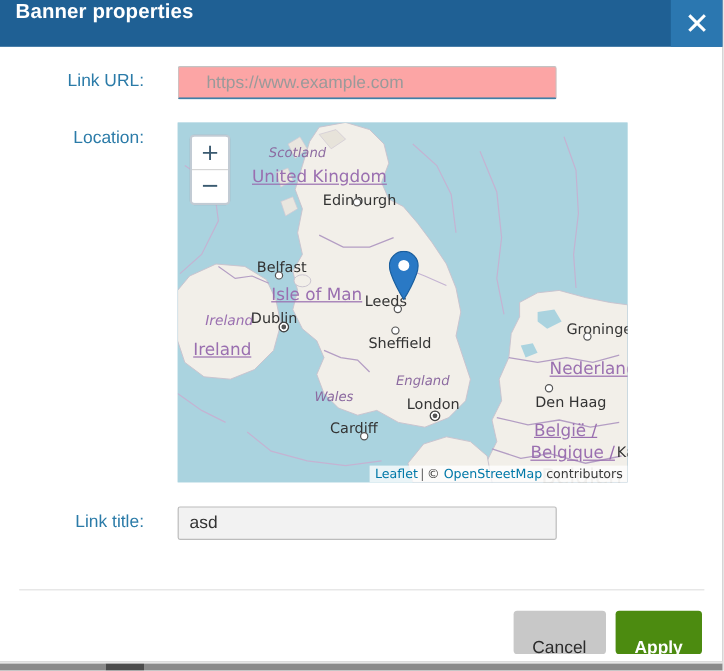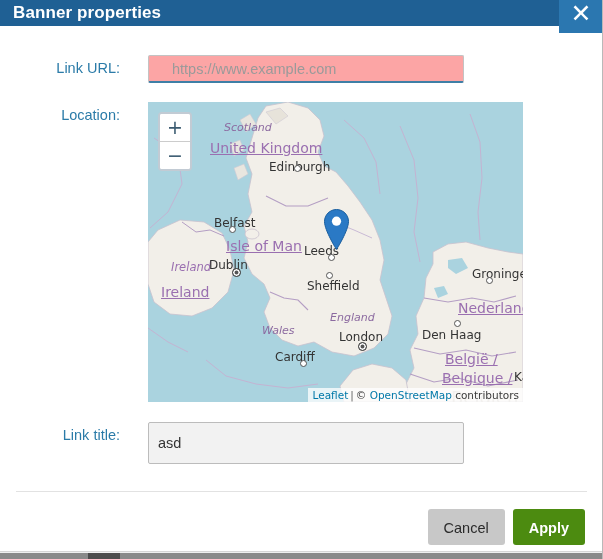--- a/index.html
+++ b/index.html
@@ -25,24 +25,24 @@
     box-sizing: border-box;
     border-right: 1px solid #b9b9b9;
     overflow: hidden;
   }
 
   
   #titlebar {
     position: absolute;
     left: 0; top: 0;
     width: 603px;
-    height: 26px;
+    height: 39px;
     background: #1f6094;
     display: flex;
-    align-items: center;
+    align-items: flex-start;
     justify-content: space-between;
   }
   #title-text {
     color: #ffffff;
     font-size: 17px;
     font-weight: bold;
     padding-left: 13px;
     letter-spacing: 0.1px;
     white-space: nowrap;
     user-select: none;
@@ -196,21 +196,21 @@
     white-space: nowrap;
   }
   #map-attribution a { color: #0078a8; cursor: pointer; }
   #map-attribution .sep { color: #666; padding: 0 2px; }
 
   
   #row-title { left: 28px; top: 383px; }
   #title-input {
     margin-left: 28px;
     width: 316px;
-    height: 42px;
+    height: 28px;
     box-sizing: border-box;
     border: 1px solid #bcbcbc;
     border-radius: 2px;
     background: #f2f2f2;
     padding: 0 9px;
     font-size: 14.5px;
     font-family: "Liberation Sans", sans-serif;
     color: #333333;
     outline: none;
   }
@@ -230,21 +230,21 @@
     top: 509px;
     display: flex;
     gap: 8px;
   }
   .btn {
     border: none;
     border-radius: 3px;
     font-family: "Liberation Sans", sans-serif;
     font-size: 14.5px;
     cursor: pointer;
-    padding: 4px 16px;
+    padding: 16px 16px;
     height: 36px;
     line-height: 30px;
     text-align: center;
   }
   #cancel-button {
     background: #c8c8c8;
     color: #2b2b2b;
     min-width: 77px;
   }
   #apply-button {
@@ -356,21 +356,21 @@
             <div class="map-label lbl-city" style="left: 61px; top: 156px;">Dublin</div>
             <div class="map-label lbl-country" style="left: 13px; top: 182px;">Ireland</div>
             <div class="map-label lbl-city" style="left: 156px; top: 142px;">Leeds</div>
             <div class="map-label lbl-city" style="left: 159px; top: 177px;">Sheffield</div>
             <div class="map-label lbl-region" style="left: 182px; top: 209px;">England</div>
             <div class="map-label lbl-region" style="left: 114px; top: 222px;">Wales</div>
             <div class="map-label lbl-city" style="left: 191px; top: 228px;">London</div>
             <div class="map-label lbl-city" style="left: 127px; top: 248px;">Cardiff</div>
             <div class="map-label lbl-city" style="left: 324px; top: 165px;">Groningen</div>
             <div class="map-label lbl-country" style="left: 310px; top: 198px;">Nederland</div>
-            <div class="map-label lbl-city" style="left: 274px; top: 226px;">Den Haag</div>
+            <div class="map-label lbl-city" style="left: 298px; top: 226px;">Den Haag</div>
             <div class="map-label lbl-country" style="left: 297px; top: 249px;">België /</div>
             <div class="map-label lbl-country" style="left: 294px; top: 268px;">Belgique /</div>
             <div class="map-label lbl-ghost" style="left: 303px; top: 285px;">Belgien</div>
             <div class="map-label lbl-city" style="left: 366px; top: 268px;">Ka</div>
           </div>
 
         <div class="city-dot" style="left:146px;top:63px;"></div>
         <div class="city-dot" style="left:81px;top:124px;"></div>
         <div class="city-dot big" style="left:84px;top:166px;"></div>
         <div class="city-dot" style="left:180px;top:152px;"></div>

